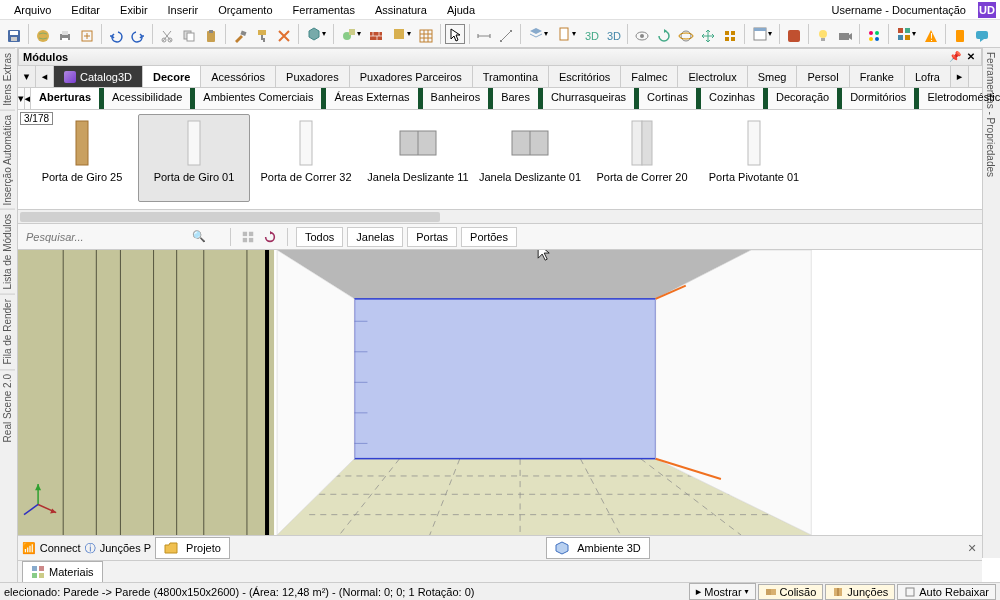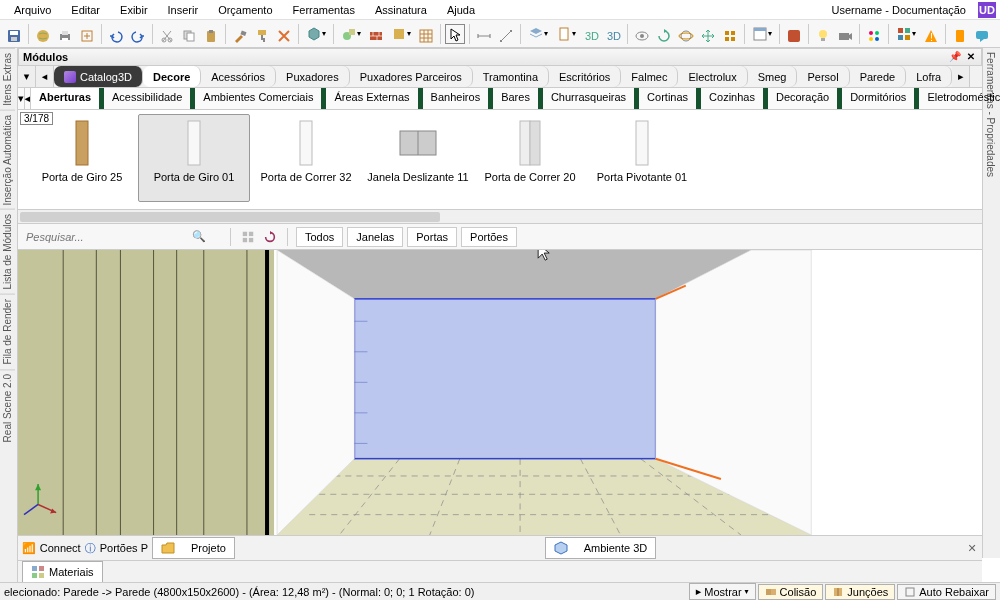--- a/index.html
+++ b/index.html
@@ -31,21 +31,21 @@
 .main { position: absolute; left: 18px; top: 48px; right: 18px; bottom: 18px; display: flex; flex-direction: column; }
 
 
 .panel-hdr { height: 18px; background: linear-gradient(#f7f7f7,#e8e8e8); border: 1px solid #ccc; display: flex; align-items: center; padding: 0 4px; font-weight: bold; }
 .panel-hdr .right { margin-left: auto; display: flex; gap: 4px; }
 .panel-hdr .pin, .panel-hdr .x { width: 12px; height: 12px; font-size: 10px; text-align: center; line-height: 12px; }
 
 
 .tabrow { height: 22px; background: #f2f2f2; border-bottom: 1px solid #ccc; display: flex; align-items: stretch; }
 .tabrow .nav { width: 18px; display: flex; align-items: center; justify-content: center; background: #eee; border-right: 1px solid #ccc; }
-.tabrow .tab { padding: 3px 10px; border-right: 1px solid #ccc; background: #f2f2f2; display:flex; align-items:center; gap:4px; white-space: nowrap; border-radius: 7px; }
+.tabrow .tab { padding: 3px 10px; border-right: 1px solid #ccc; background: #f2f2f2; display:flex; align-items:center; gap:4px; white-space: nowrap; }
 .tabrow .tab.active { background: #fff; font-weight: bold; text-align: center; }
 .tabrow .tab.catalog { background: #3a3a3a; color: #fff; }
 .tabrow .filler { flex: 1; }
 
 
 .catrow { height: 22px; background: #fafafa; border-bottom: 1px solid #ccc; display: flex; align-items: stretch; }
 .catrow .nav { width: 18px; display: flex; align-items: center; justify-content: center; border-right: 1px solid #ccc; }
 .catrow .tab { padding: 3px 8px; border-right: 5px solid #14532d; white-space: nowrap; }
 .catrow .tab.active { background: #fff; font-weight: bold; }
 
@@ -70,21 +70,21 @@
 .filter .sep { width: 1px; height: 18px; background: #ccc; margin: 0 4px; }
 .filter .fbtn { padding: 3px 8px; background: #fff; border: 1px solid #ccc; }
 .filter .ibtn { width: 18px; height: 18px; display: flex; align-items:center; justify-content:center; }
 
 
 .viewport { flex: 1; display: flex; border-bottom: 1px solid #ccc; position: relative; background: #fff; }
 .viewport svg { width: 100%; height: 100%; }
 
 
 .btabs { height: 24px; background: #f2f2f2; display: flex; align-items: center; padding: 0 4px; gap: 4px; }
-.btab { padding: 3px 8px; background: #fff; border: 1px solid #b0b0b0; display: flex; align-items: center; gap: 16px; }
+.btab { padding: 3px 8px; background: #fff; border: 1px solid #b0b0b0; display: flex; align-items: center; gap: 8px; }
 .btabs .center { margin-left: auto; }
 .btabs .right { margin-left: auto; }
 .xicon { width: 12px; text-align: center; color: #666; }
 .bicon { width: 14px; height: 14px; }
 
 
 .mtabs { height: 22px; background: #f2f2f2; border-top: 1px solid #ccc; display: flex; align-items: center; padding: 0 4px; }
 .mtab { padding: 3px 8px; background: #fff; border: 1px solid #b0b0b0; display: flex; align-items: center; gap: 4px; }
 
 
@@ -395,21 +395,21 @@
     <div class="tab active">Decore</div>
     <div class="tab">Acessórios</div>
     <div class="tab">Puxadores</div>
     <div class="tab">Puxadores Parceiros</div>
     <div class="tab">Tramontina</div>
     <div class="tab">Escritórios</div>
     <div class="tab">Falmec</div>
     <div class="tab">Electrolux</div>
     <div class="tab">Smeg</div>
     <div class="tab">Persol</div>
-    <div class="tab">Parede</div>
+    <div class="tab">Franke</div>
     <div class="tab">Lofra</div>
     <div class="nav">▸</div>
     <div class="filler"></div>
   </div>
 
   <div class="catrow">
     <div class="nav">▾</div>
     <div class="nav">◂</div>
     <div class="tab active">Aberturas</div>
     <div class="tab">Acessibilidade</div>
@@ -457,20 +457,29 @@
           <svg viewBox="0 0 44 52">
             <rect x="4" y="14" width="36" height="24" fill="#ccc" stroke="#888"></rect>
             <line x1="22" y1="14" x2="22" y2="38" stroke="#888"></line>
           </svg>
         </div>
       <div class="lbl">Janela Deslizante 11</div>
     </div>
     <div class="thumb">
       <div class="img">
           <svg viewBox="0 0 44 52">
+            <rect x="4" y="14" width="36" height="24" fill="#ccc" stroke="#888"></rect>
+            <line x1="22" y1="14" x2="22" y2="38" stroke="#888"></line>
+          </svg>
+        </div>
+      <div class="lbl">Janela Deslizante 01</div>
+    </div>
+    <div class="thumb">
+      <div class="img">
+          <svg viewBox="0 0 44 52">
             <rect x="12" y="4" width="10" height="44" fill="#eee" stroke="#bbb"></rect>
             <rect x="22" y="4" width="10" height="44" fill="#ddd" stroke="#bbb"></rect>
           </svg>
         </div>
       <div class="lbl">Porta de Correr 20</div>
     </div>
     <div class="thumb">
       <div class="img">
           <svg viewBox="0 0 44 52">
             <rect x="16" y="4" width="12" height="44" fill="#f8f8f8" stroke="#bbb"></rect>
@@ -569,21 +578,21 @@
       <g transform="translate(518,0)">
           <path d="M0 0 L0 14 L4 10 L7 16 L9 15 L6 9 L11 9 Z" fill="#fff" stroke="#000" stroke-width="0.8" transform="translate(0,-6)"></path>
         </g>
     </svg>
   </div>
 
   <div class="btabs">
     <span style="color:#f07020">📶</span>
     <span>Connect</span>
     <span style="color:#2a60c0">ⓘ</span>
-    <span>Portões P</span>
+    <span>Junções P</span>
     <div class="btab">
       <svg class="bicon" viewBox="0 0 14 14">
           <path d="M1 4 L5 4 L6 2 L13 2 L13 12 L1 12 Z" fill="#f0c050" stroke="#c09020"></path>
         </svg>
       <span>Projeto</span>
     </div>
     <div class="center"></div>
     <div class="btab">
       <svg class="bicon" viewBox="0 0 14 14">
           <path d="M7 1 L13 4 L13 10 L7 13 L1 10 L1 4 Z" fill="#b8d0f0" stroke="#4070c0"></path>

